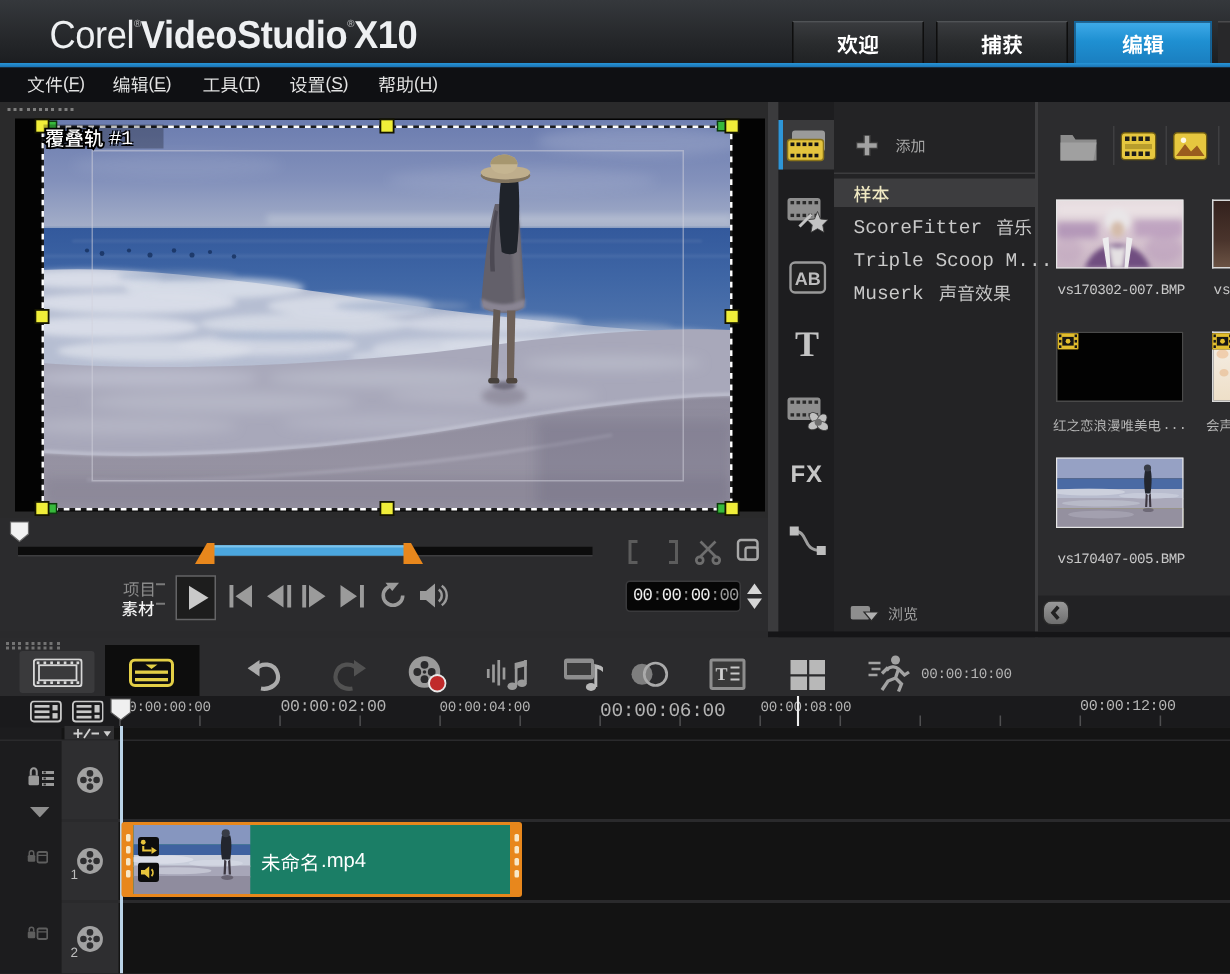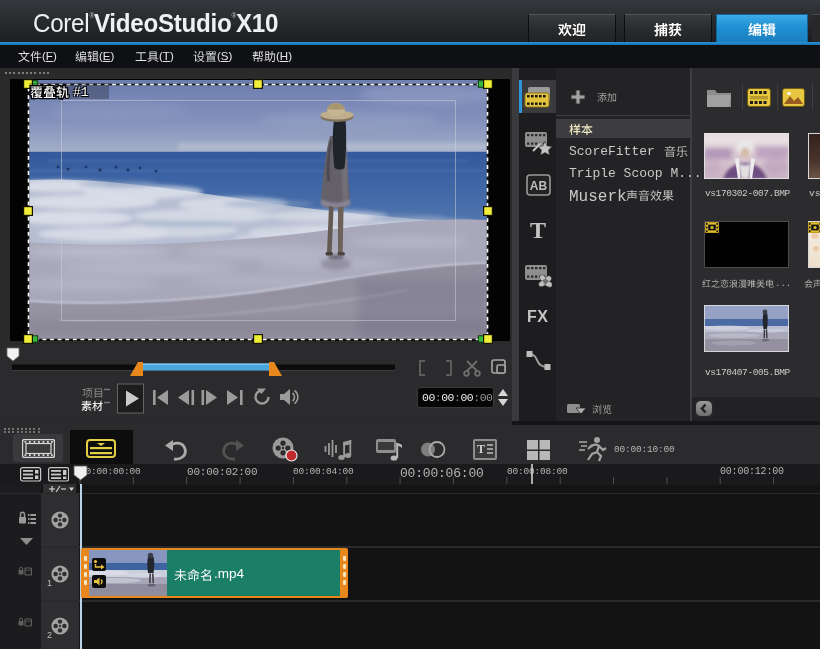--- a/index.html
+++ b/index.html
@@ -391,21 +391,21 @@
         <path d="M9.7 -10.2C9.5 -9.5 9.1 -8.5 8.7 -7.9H6.4L7.3 -8.2C7.1 -8.7 6.7 -9.5 6.3 -10.1L5.2 -9.7C5.6 -9.1 6 -8.4 6.2 -7.9H4.8V-6.8H7.4V-5.4H5.2V-4.3H7.4V-2.9H4.4V-1.8H7.4V1H8.6V-1.8H11.4V-2.9H8.6V-4.3H10.8V-5.4H8.6V-6.8H11.2V-7.9H9.9C10.2 -8.4 10.6 -9.1 10.9 -9.8ZM2.1 -10.1V-7.8H0.6V-6.8H2.1V-6.7C1.7 -5.1 1 -3.4 0.3 -2.4C0.5 -2.1 0.8 -1.6 0.9 -1.3C1.3 -2 1.7 -2.9 2.1 -3.9V1H3.1V-4.9C3.4 -4.3 3.8 -3.7 3.9 -3.3L4.6 -4.2C4.4 -4.5 3.5 -5.9 3.1 -6.3V-6.8H4.4V-7.8H3.1V-10.1Z M17.4 -6.5V-2.3H14.8C15.8 -3.5 16.6 -4.9 17.2 -6.5ZM18.6 -6.5H18.7C19.3 -4.9 20.2 -3.5 21.2 -2.3H18.6ZM17.4 -10.1V-7.7H12.7V-6.5H16.1C15.3 -4.6 13.9 -2.7 12.4 -1.8C12.6 -1.5 13 -1.1 13.2 -0.9C13.7 -1.2 14.2 -1.7 14.7 -2.2V-1.1H17.4V1H18.6V-1.1H21.3V-2.2C21.7 -1.7 22.2 -1.2 22.7 -0.9C22.9 -1.2 23.3 -1.6 23.6 -1.9C22.1 -2.8 20.7 -4.6 19.9 -6.5H23.3V-7.7H18.6V-10.1Z" fill="#efe8c2"></path>
       </g>
     </svg>
 <div class="abs mono" style="left:569px;top:144px;font-size:13px;color:#c9c9c9">ScoreFitter</div>
 <svg style="position:absolute;left:664px;top:141px;overflow:visible" width="24" height="18">
       <g transform="translate(0,15)">
         <path d="M5.2 -10C5.4 -9.7 5.6 -9.3 5.7 -9H1.3V-8.2H10.8V-9H6.7C6.6 -9.4 6.4 -9.8 6.1 -10.2ZM3 -7.9C3.3 -7.4 3.6 -6.7 3.7 -6.2H0.7V-5.4H11.4V-6.2H8.3C8.6 -6.7 8.9 -7.3 9.2 -7.9L8.2 -8.1C8 -7.6 7.7 -6.7 7.4 -6.2H4.2L4.6 -6.3C4.5 -6.8 4.2 -7.5 3.8 -8.1ZM3.2 -1.6H8.9V-0.3H3.2ZM3.2 -2.3V-3.5H8.9V-2.3ZM2.3 -4.3V1H3.2V0.5H8.9V0.9H9.8V-4.3Z M14.8 -3.3C14.2 -2.3 13.3 -1.1 12.5 -0.4C12.7 -0.2 13 0 13.2 0.2C14 -0.6 15 -1.9 15.7 -3ZM20.3 -3C21.2 -2 22.2 -0.7 22.7 0.2L23.5 -0.3C23 -1.1 21.9 -2.4 21.1 -3.3ZM13.5 -4.2C13.7 -4.3 14.2 -4.4 15 -4.4H17.8V-0.2C17.8 -0 17.7 0 17.5 0C17.3 0 16.6 0.1 15.8 0C15.9 0.3 16.1 0.7 16.1 0.9C17.2 0.9 17.8 0.9 18.2 0.8C18.6 0.6 18.7 0.4 18.7 -0.2V-4.4H23.1L23.1 -5.3H18.7V-7.7H17.8V-5.3H14.4C14.6 -6.2 14.8 -7.3 14.9 -8.4C17.5 -8.4 20.6 -8.7 22.5 -9.2L22 -9.9C20.1 -9.5 16.8 -9.2 14.1 -9.2C14 -7.8 13.7 -6.2 13.6 -5.8C13.5 -5.4 13.4 -5.1 13.2 -5.1C13.3 -4.8 13.5 -4.4 13.5 -4.2Z" fill="#c6c6c6"></path>
       </g>
     </svg>
 <div class="abs mono" style="left:569px;top:166px;font-size:13px;color:#c9c9c9">Triple Scoop M...</div>
-<div class="abs mono" style="left:569px;top:188px;font-size:16px;color:#c9c9c9">Muserk</div>
+<div class="abs mono" style="left:569px;top:188px;font-size:13px;color:#c9c9c9">Muserk</div>
 <svg style="position:absolute;left:626px;top:185px;overflow:visible" width="48" height="18">
       <g transform="translate(0,15)">
         <path d="M5.5 -10.1V-9.1H0.8V-8.3H5.5V-7.1H1.6V-6.3H10.6V-7.1H6.4V-8.3H11.2V-9.1H6.4V-10.1ZM1.8 -5.4V-3.8C1.8 -2.5 1.6 -0.8 0.3 0.4C0.5 0.5 0.9 0.8 1 1C1.9 0.2 2.4 -0.9 2.6 -2H9.5V-1.4H10.4V-5.4ZM9.5 -2.8H6.4V-4.6H9.5ZM2.7 -2.8C2.7 -3.1 2.7 -3.5 2.7 -3.8V-4.6H5.5V-2.8Z M17.2 -10C17.4 -9.7 17.6 -9.3 17.7 -9H13.3V-8.2H22.8V-9H18.7C18.6 -9.4 18.4 -9.8 18.1 -10.2ZM15 -7.9C15.3 -7.4 15.6 -6.7 15.7 -6.2H12.7V-5.4H23.4V-6.2H20.3C20.6 -6.7 20.9 -7.3 21.2 -7.9L20.2 -8.1C20 -7.6 19.7 -6.7 19.4 -6.2H16.2L16.6 -6.3C16.5 -6.8 16.2 -7.5 15.8 -8.1ZM15.2 -1.6H20.9V-0.3H15.2ZM15.2 -2.3V-3.5H20.9V-2.3ZM14.3 -4.3V1H15.2V0.5H20.9V0.9H21.8V-4.3Z M26 -7.2C25.6 -6.3 25 -5.3 24.4 -4.6C24.6 -4.5 24.9 -4.2 25.1 -4.1C25.7 -4.8 26.4 -5.9 26.8 -7ZM28 -6.9C28.5 -6.2 29.1 -5.3 29.3 -4.8L30.1 -5.2C29.8 -5.7 29.2 -6.6 28.7 -7.2ZM26.4 -9.8C26.8 -9.3 27.1 -8.7 27.3 -8.3H24.7V-7.5H30.2V-8.3H27.4L28.1 -8.6C27.9 -9 27.5 -9.6 27.2 -10.1ZM25.7 -4.3C26.1 -3.9 26.6 -3.3 27.1 -2.8C26.4 -1.6 25.5 -0.7 24.5 0C24.6 0.2 25 0.5 25.1 0.7C26.1 -0 27 -0.9 27.7 -2.1C28.2 -1.4 28.6 -0.8 28.9 -0.3L29.6 -0.8C29.3 -1.4 28.7 -2.1 28.1 -2.9C28.5 -3.6 28.8 -4.3 29 -5.1L28.1 -5.2C28 -4.6 27.8 -4.1 27.5 -3.6C27.1 -4 26.7 -4.4 26.3 -4.8ZM31.9 -7.1H33.9C33.6 -5.4 33.3 -4.1 32.7 -3C32.2 -3.9 31.8 -5 31.6 -6.2ZM31.7 -10.1C31.4 -8 30.8 -5.9 29.8 -4.6C30 -4.4 30.3 -4.1 30.4 -3.9C30.7 -4.2 30.9 -4.6 31.1 -5C31.4 -4 31.8 -3 32.2 -2.1C31.5 -1.1 30.6 -0.3 29.3 0.3C29.5 0.5 29.8 0.8 29.9 1C31.1 0.4 32 -0.4 32.7 -1.3C33.3 -0.4 34.1 0.4 35 0.9C35.1 0.7 35.4 0.4 35.6 0.2C34.6 -0.3 33.8 -1.1 33.2 -2.1C34 -3.4 34.5 -5 34.8 -7.1H35.4V-7.9H32.1C32.3 -8.6 32.4 -9.3 32.6 -10Z M37.9 -9.5V-4.7H41.5V-3.7H36.7V-2.9H40.8C39.7 -1.7 38 -0.7 36.4 -0.2C36.6 0 36.9 0.3 37.1 0.6C38.6 -0 40.4 -1.2 41.5 -2.5V1H42.5V-2.6C43.7 -1.3 45.4 -0.1 47 0.5C47.1 0.3 47.4 -0.1 47.6 -0.3C46.1 -0.8 44.3 -1.8 43.2 -2.9H47.3V-3.7H42.5V-4.7H46.2V-9.5ZM38.8 -6.8H41.5V-5.5H38.8ZM42.5 -6.8H45.2V-5.5H42.5ZM38.8 -8.7H41.5V-7.5H38.8ZM42.5 -8.7H45.2V-7.5H42.5Z" fill="#c6c6c6"></path>
       </g>
     </svg>
 <svg class="abs" style="left:567px;top:402px" width="20" height="13" viewBox="0 0 20 13">
  <rect x="0" y="2" width="13" height="9" rx="1.5" fill="#8e8e8e"></rect>
  <polygon points="9,6 19,6 14,12" fill="#b0b0b0" stroke="#2a2a2a" stroke-width="0.8"></polygon>
 </svg>
 <svg style="position:absolute;left:592px;top:400px;overflow:visible" width="20" height="16">

